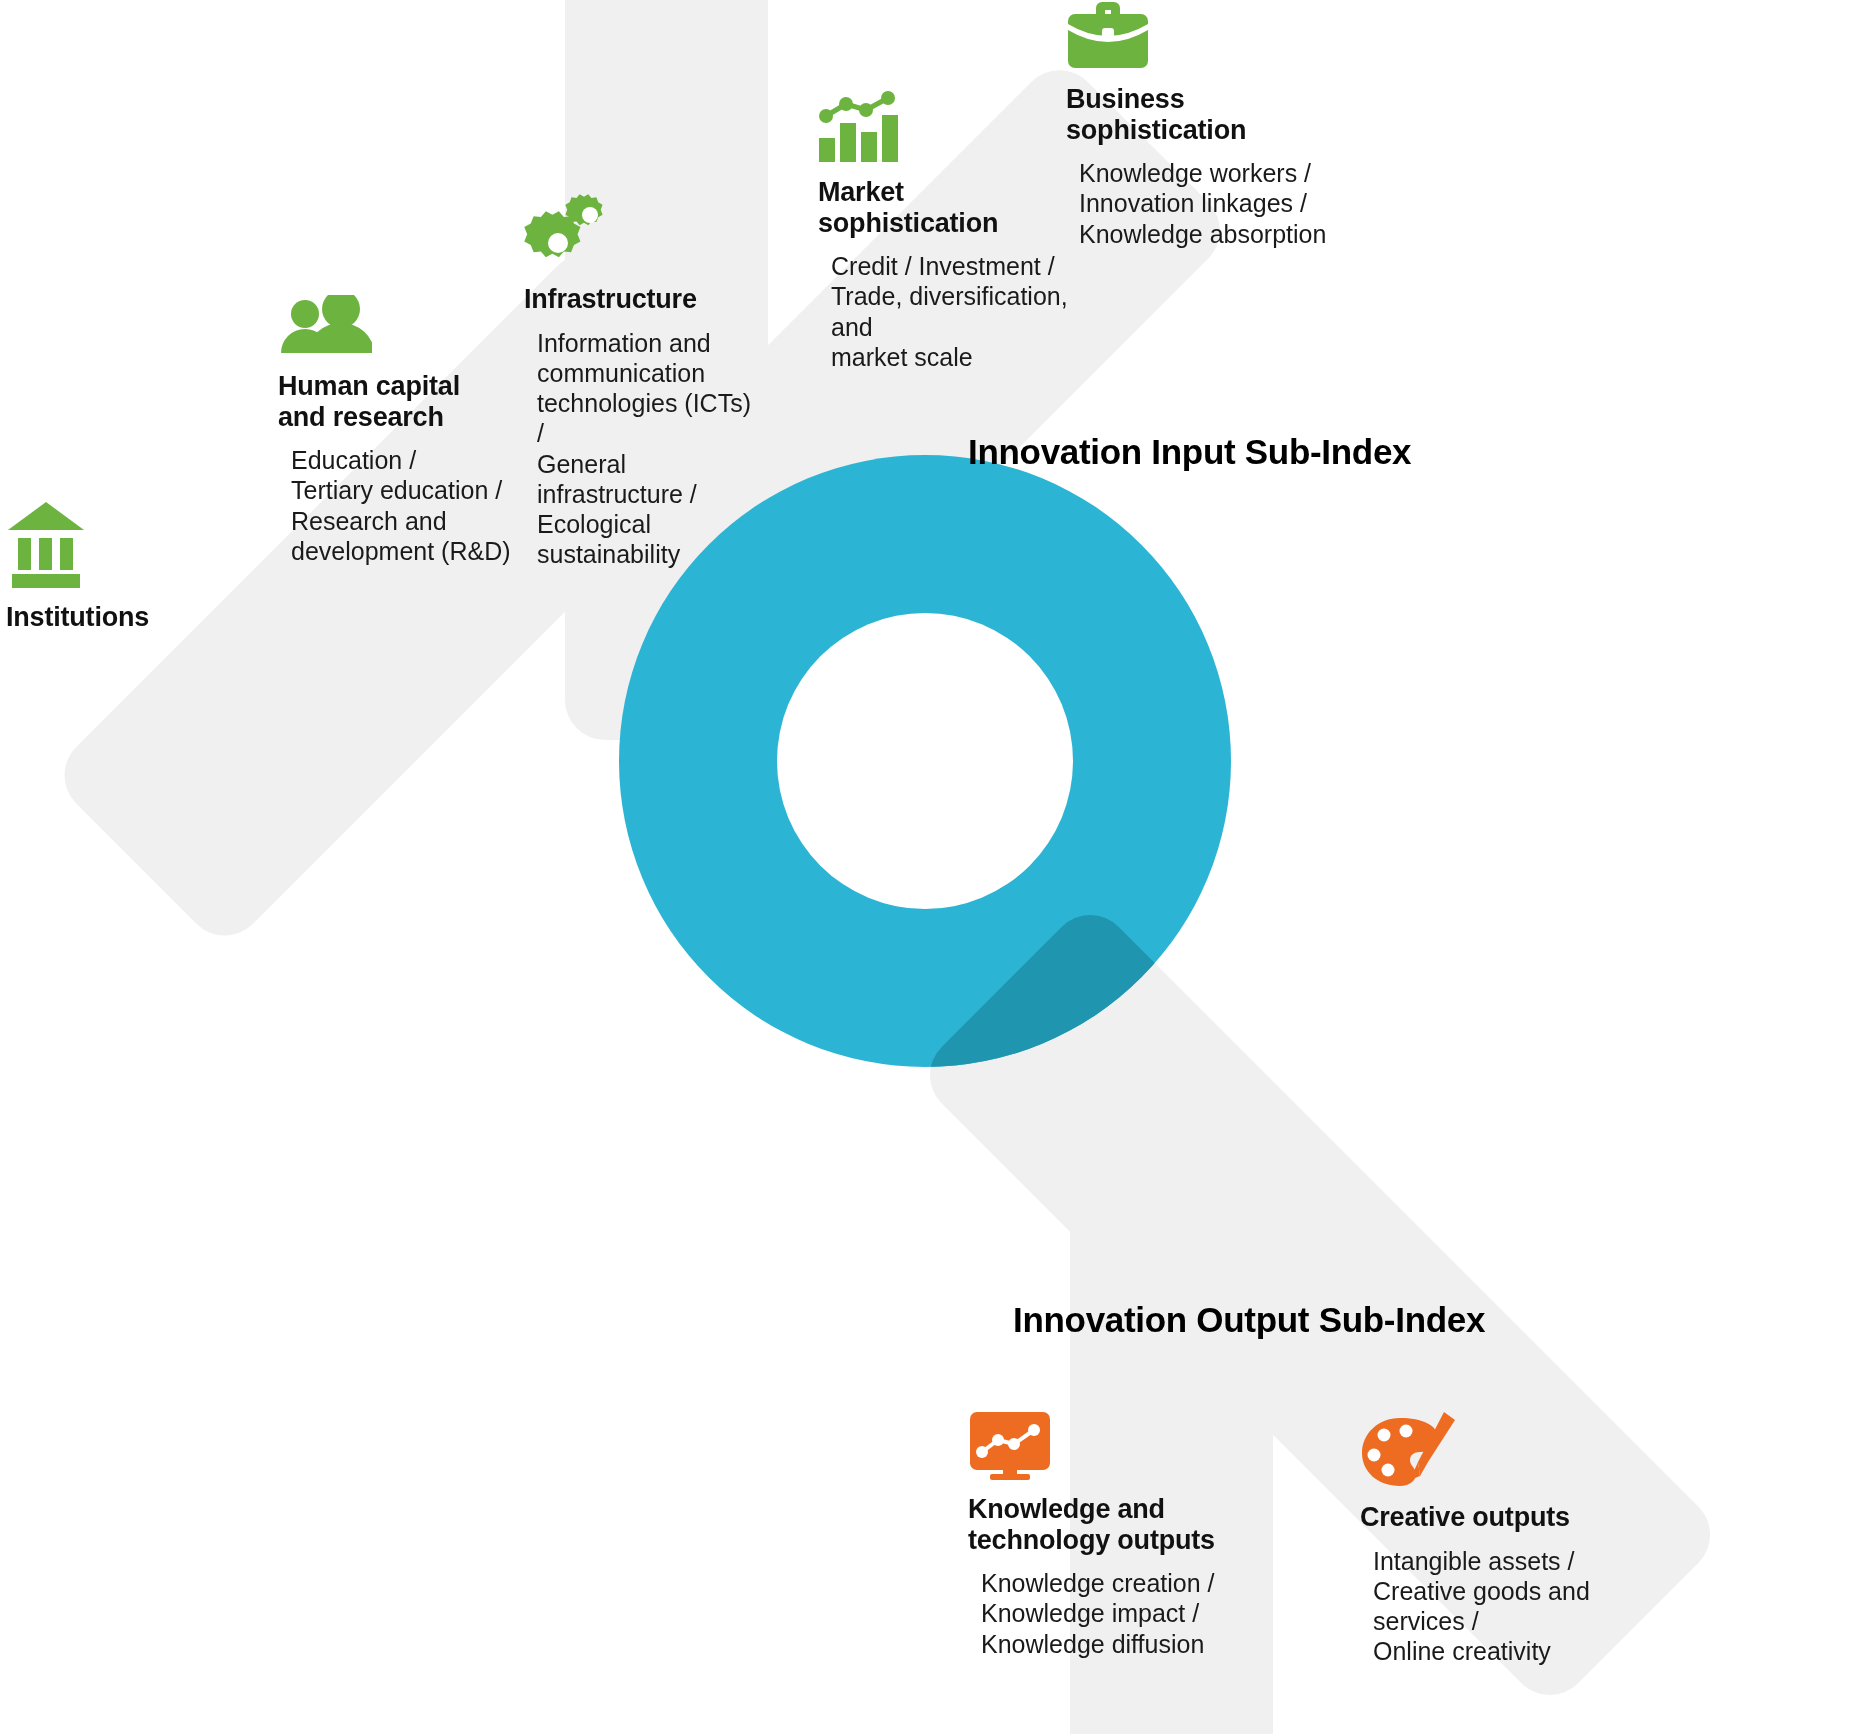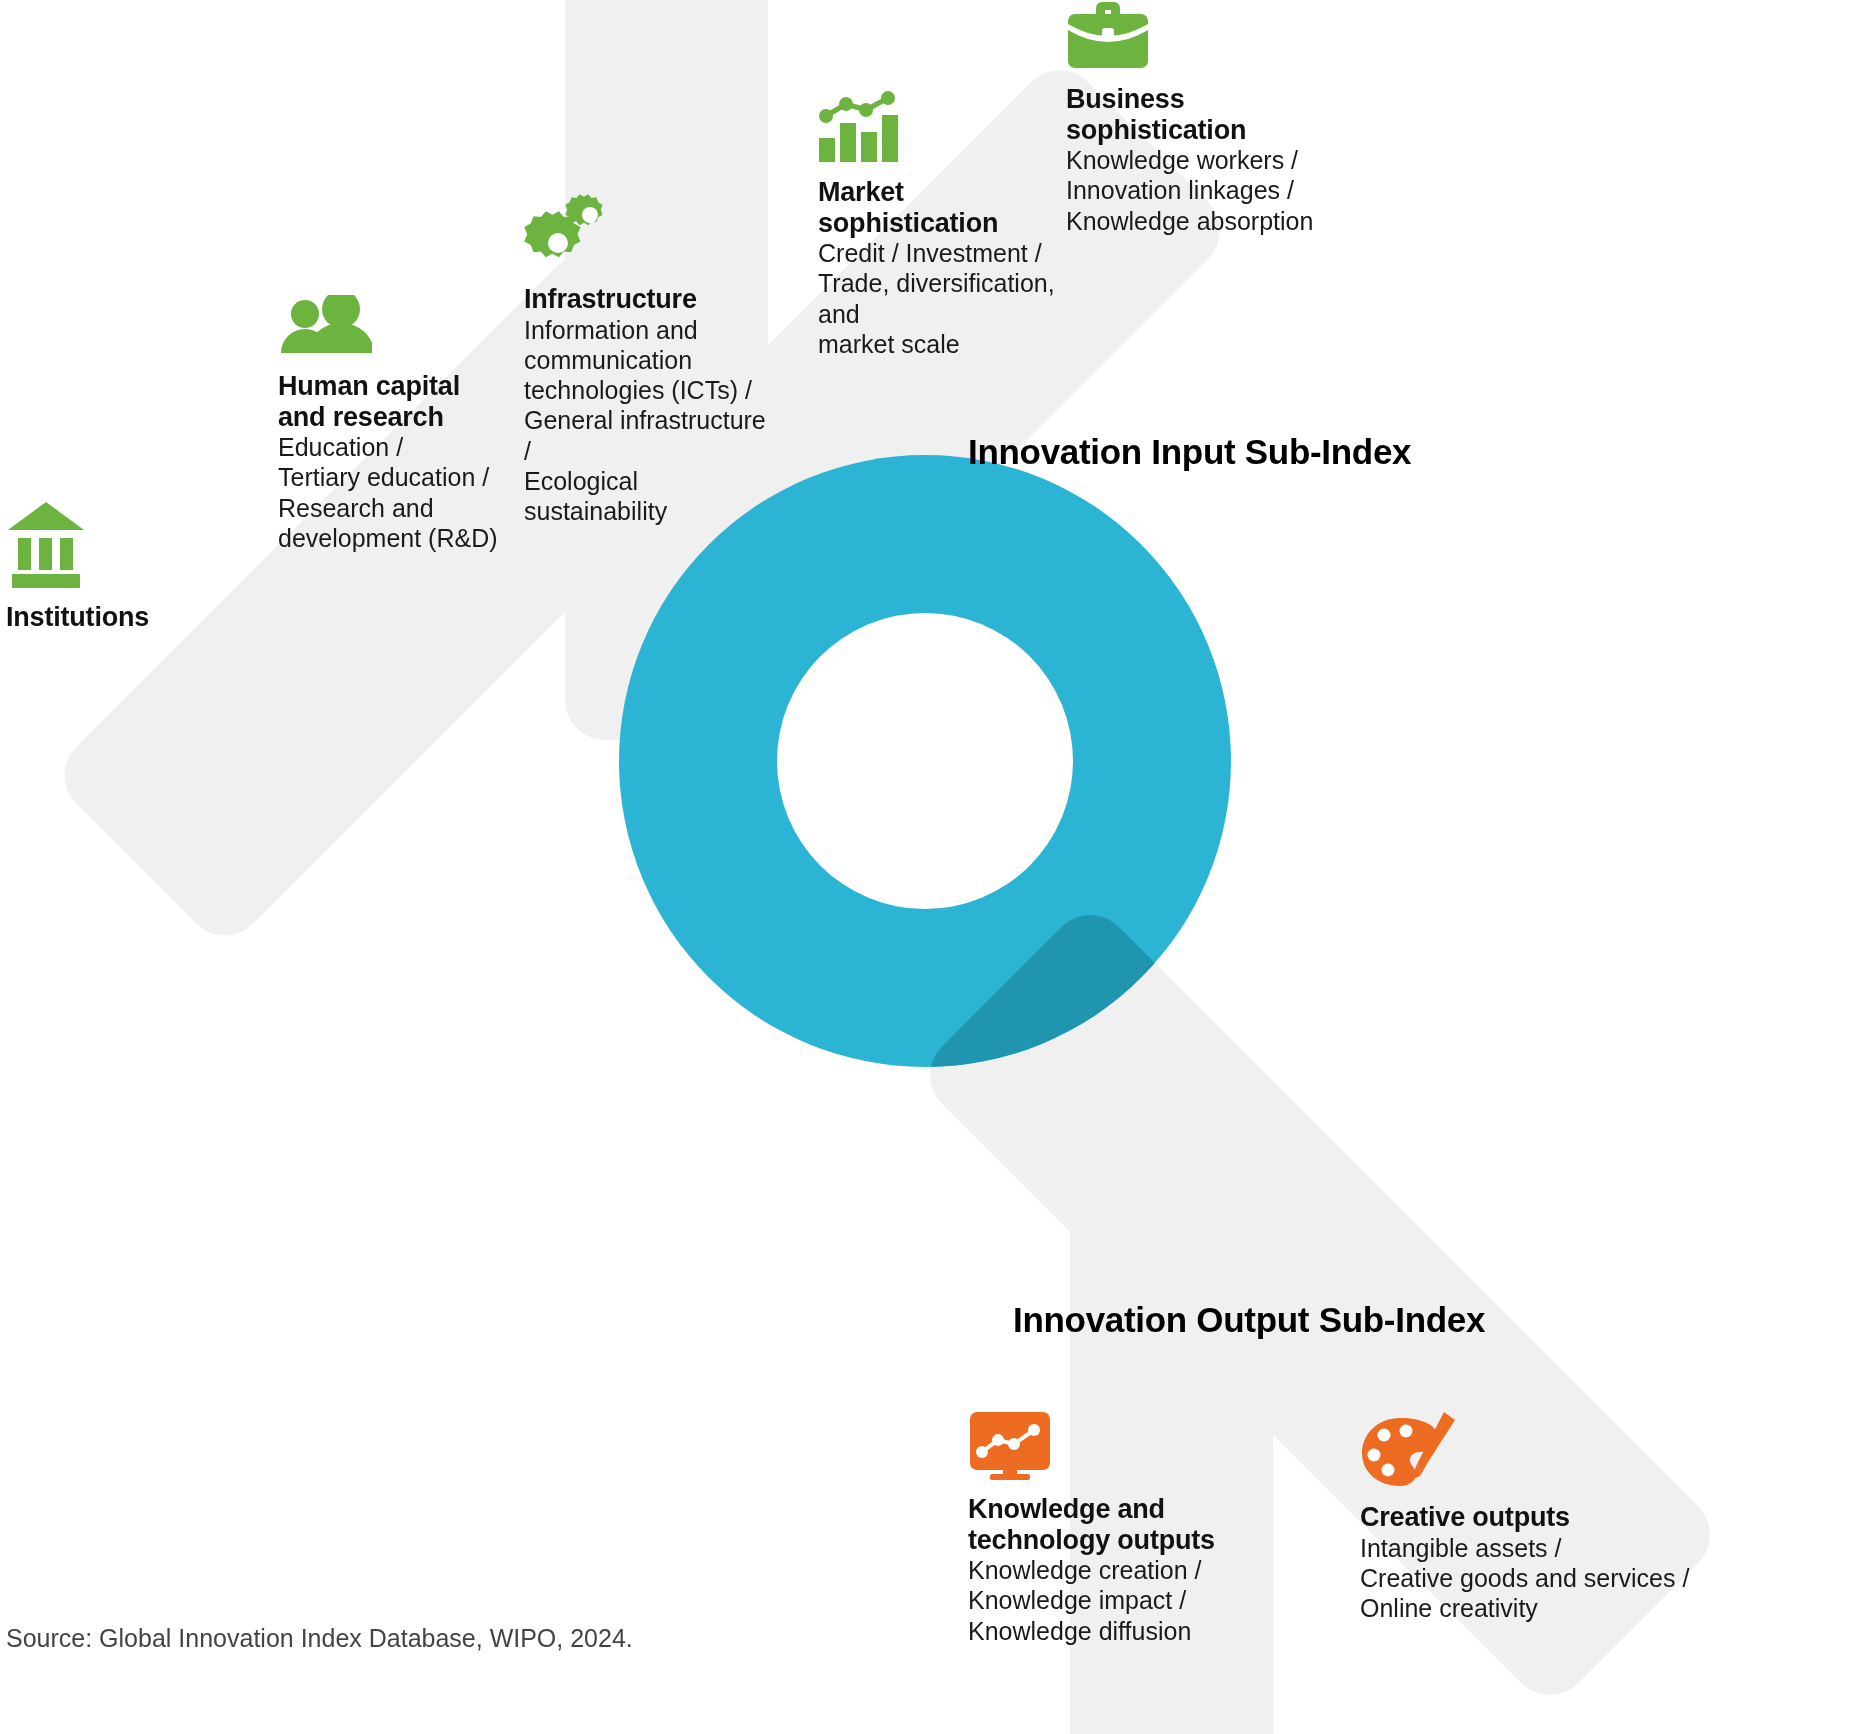--- a/index.html
+++ b/index.html
@@ -17,21 +17,21 @@
   .pillar .icon{display:block;}
   .pillar h3{
     margin:0;
     font-size:27px;
     font-weight:bold;
     line-height:1.13;
     letter-spacing:-0.2px;
     color:#111111;
   }
   .pillar p{
-    margin:0;
+    margin:13px;
     font-size:25px;
     line-height:1.21;
     color:#1a1a1a;
     font-weight:normal;
   }
   .pillar .icon-wrap{margin-bottom:14px;}
   .subindex-title{
     position:absolute;
     z-index:4;
     font-size:35px;
@@ -224,15 +224,14 @@
           <circle cx="48" cy="62" r="6" opacity="0"></circle>
         </g>
         <path d="M84,2 L95,10 L68,52 L60,66 L58,52 Z" fill="#ee6c22"></path>
         <path d="M58,52 L60,66 L50,70 Z" fill="#ee6c22"></path>
       </svg>
     </div>
     <h3>Creative outputs</h3>
     <p>Intangible assets /<br>Creative goods and services /<br>Online creativity</p>
   </div>
 
-  <div id="source">Source: Global Innovation Index Database, WIPO, 2024.</div>
 
 </div>
 
 </body></html>

